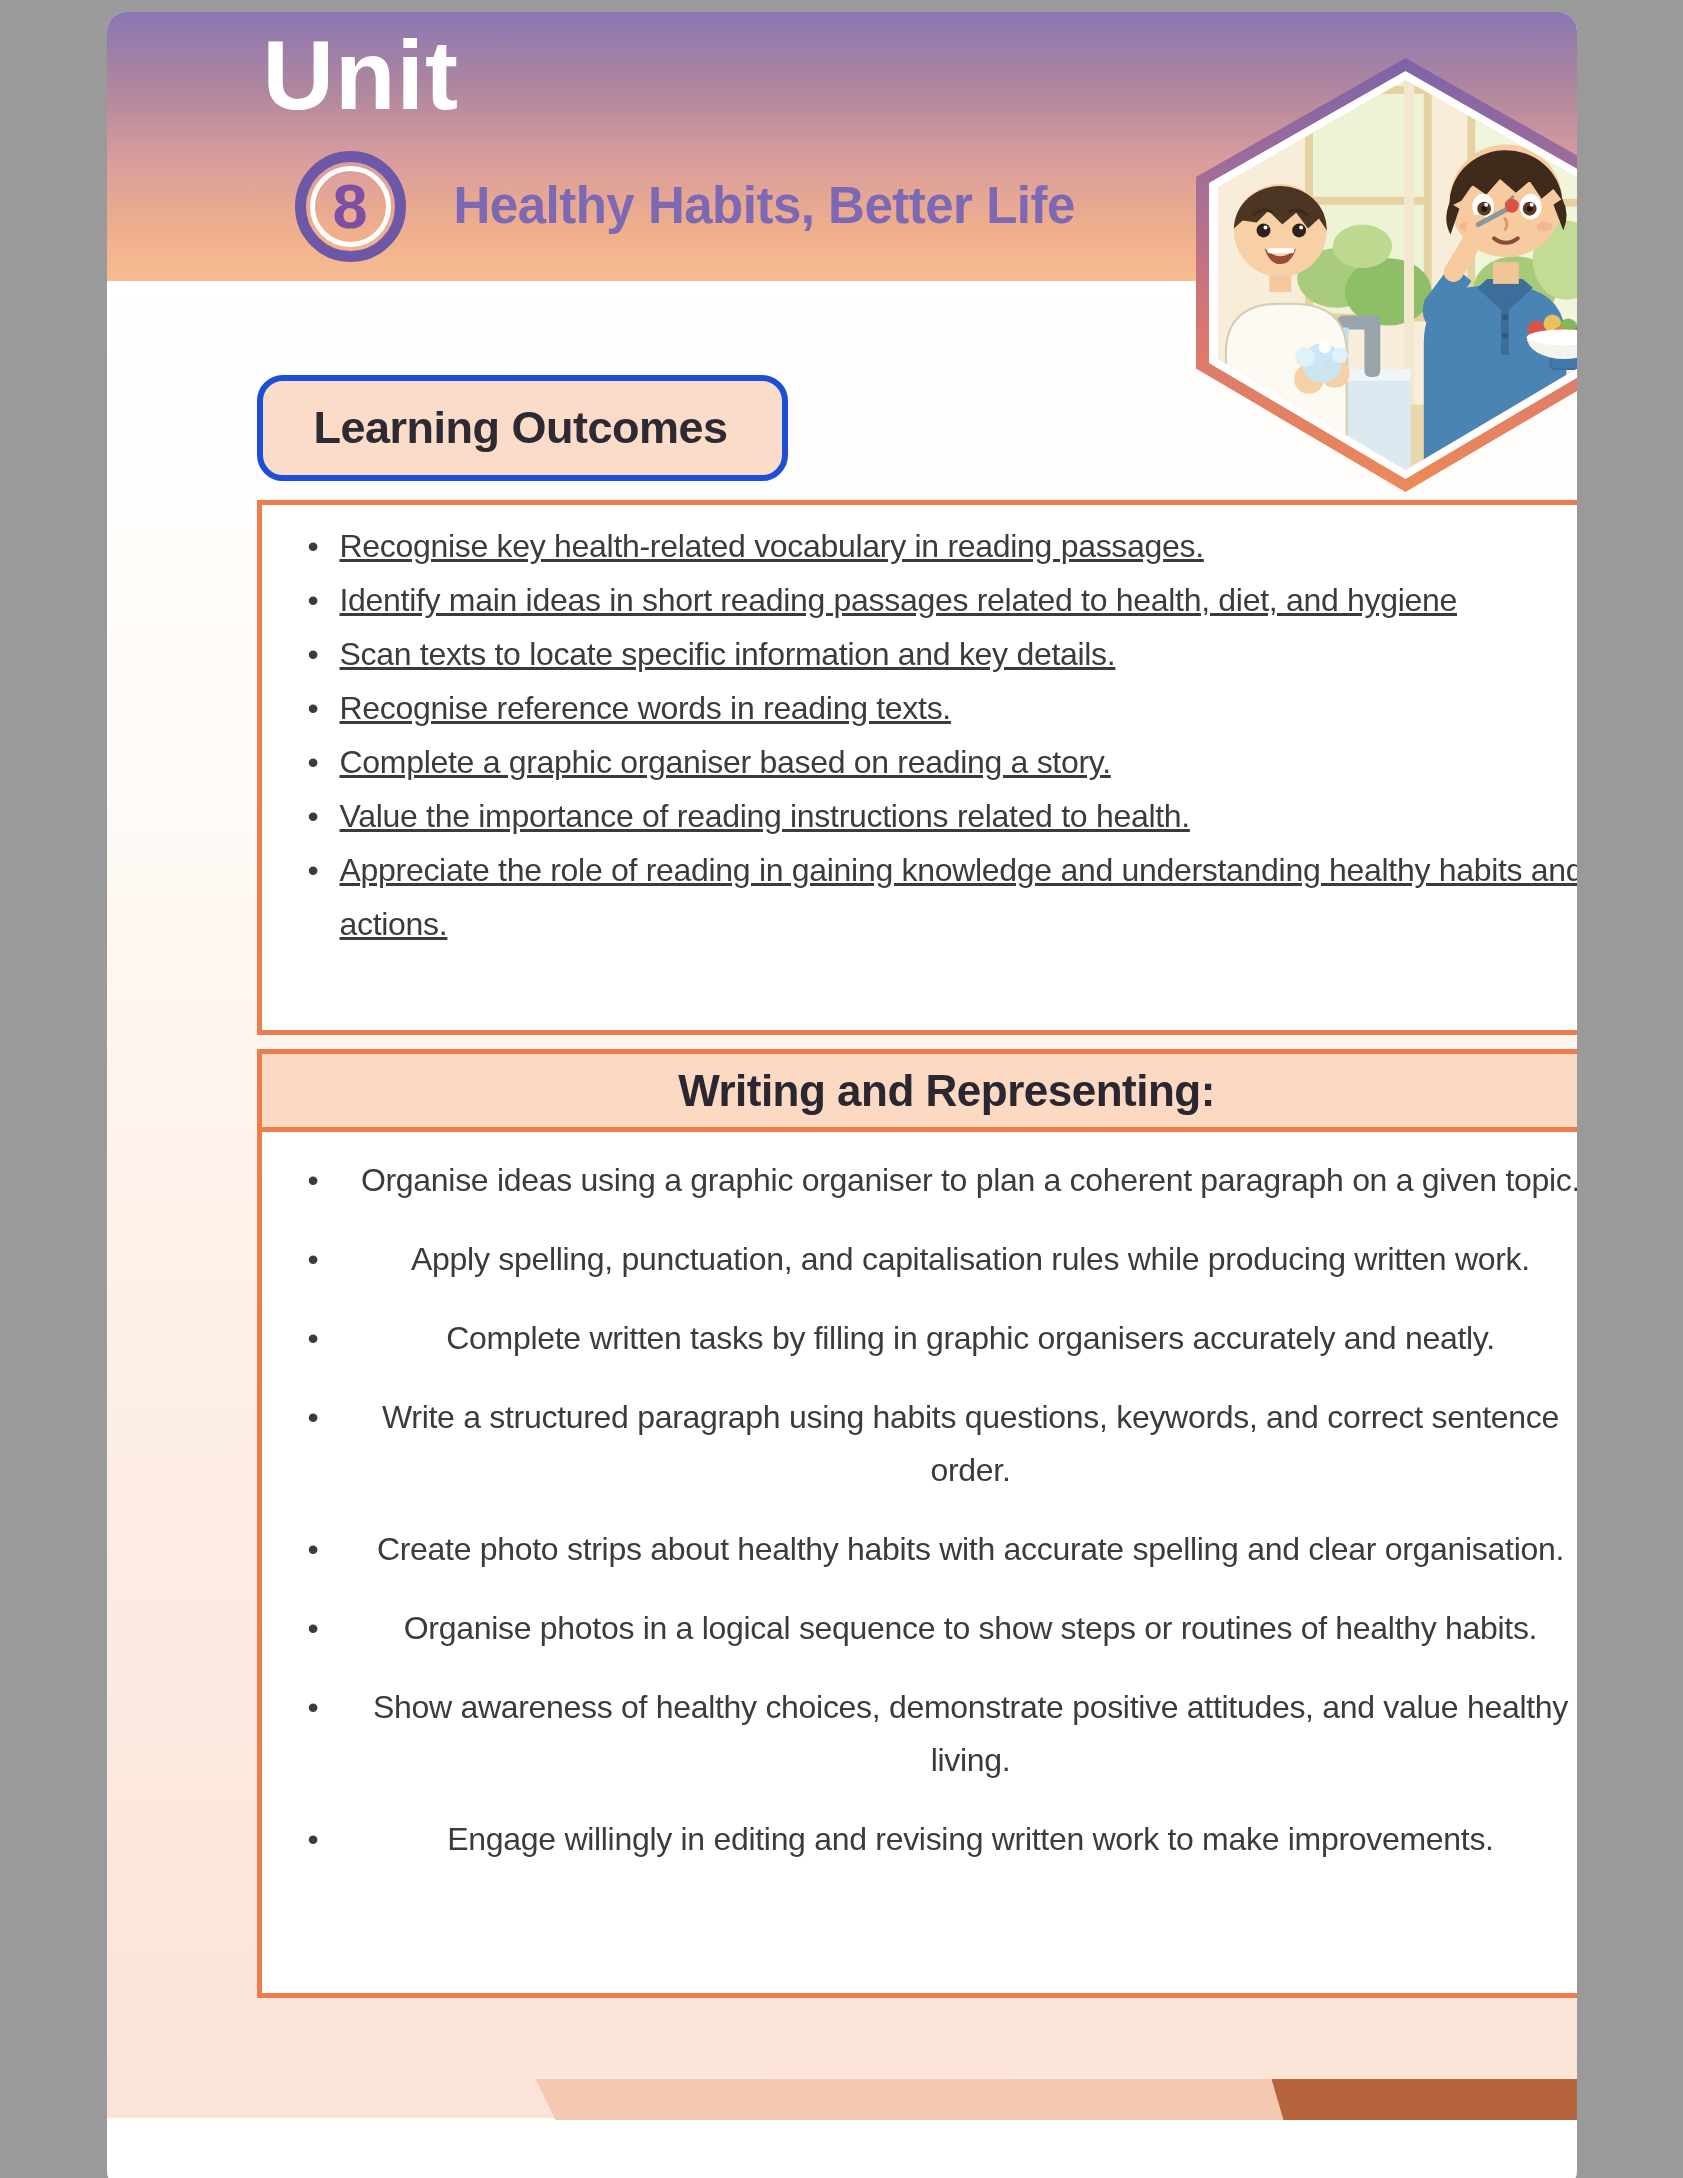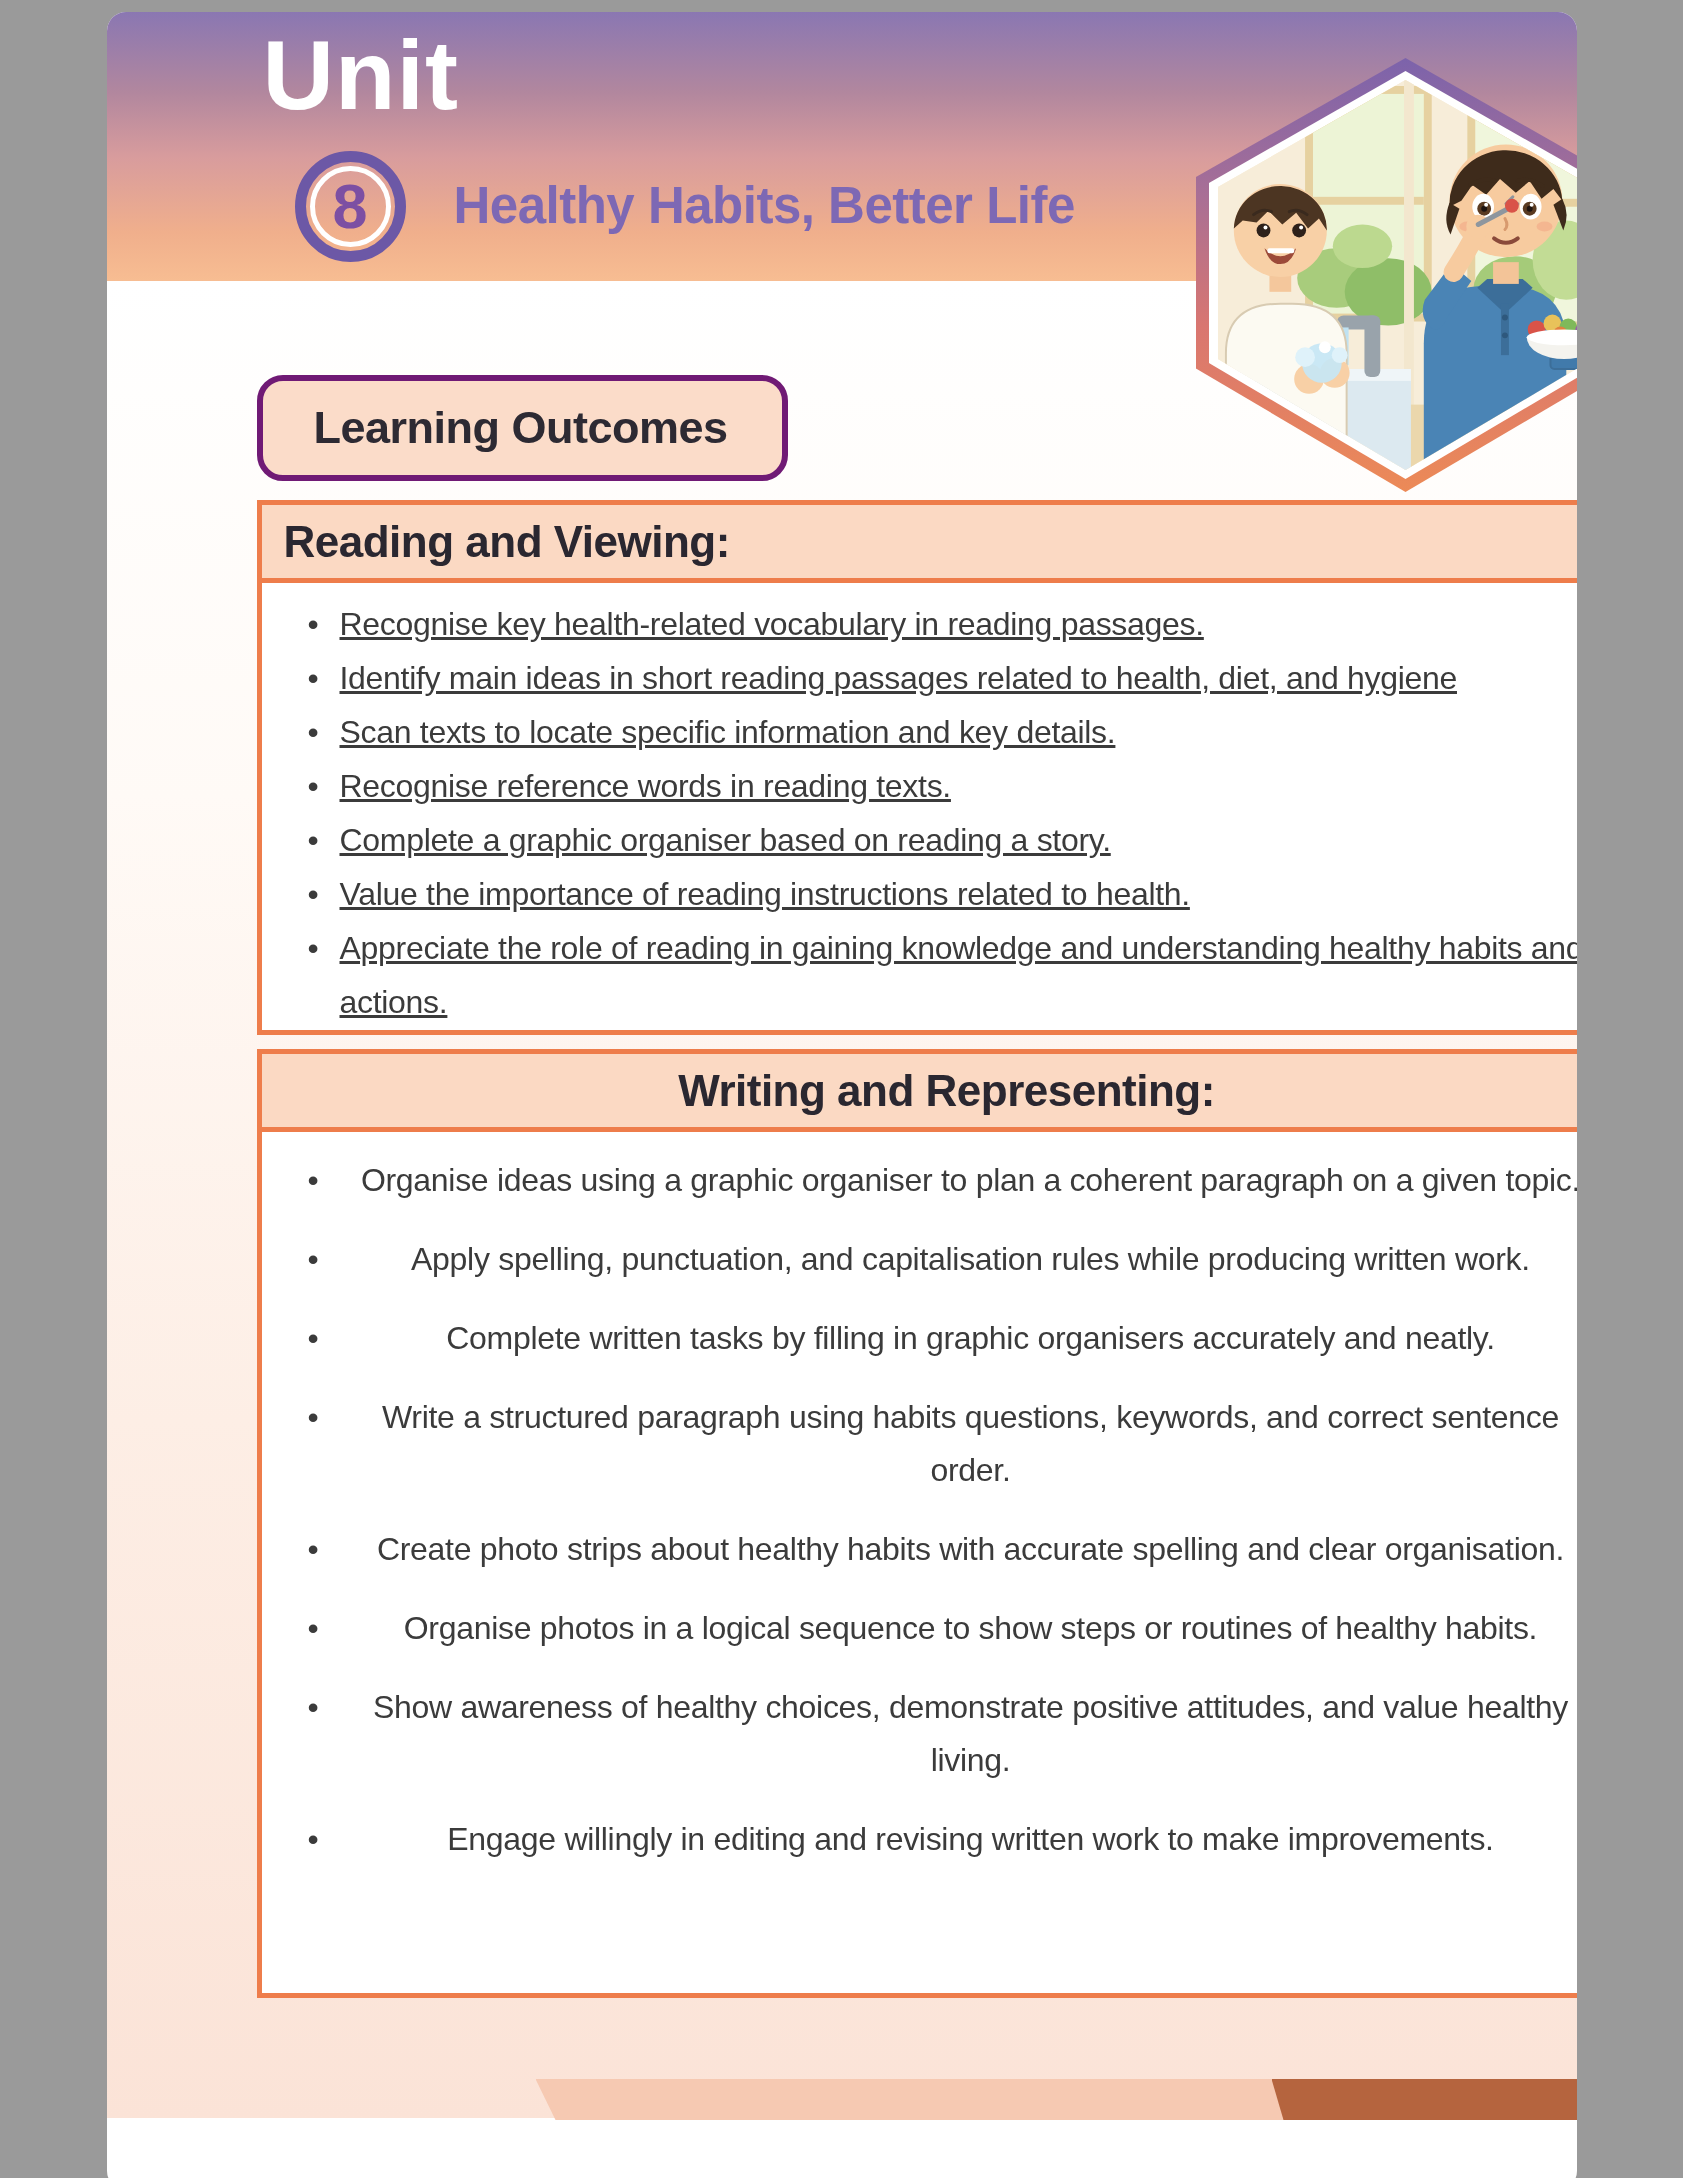--- a/index.html
+++ b/index.html
@@ -96,21 +96,21 @@
     background: #f7edd9;
     overflow: hidden;
   }
 
   
   .lo-badge {
     position: absolute;
     left: 150px; top: 363px;
     width: 531px; height: 106px;
     background: #fbdcc9;
-    border: 6px solid #701a75;
+    border: 6px solid #1d4ed8;
     border-radius: 26px;
     display: flex;
     align-items: center;
     padding-left: 51px;
     z-index: 2;
   }
   .lo-badge span {
     font-size: 45px;
     font-weight: bold;
     color: #2d2a33;
@@ -305,23 +305,20 @@
         </svg>
       </div>
     </div>
   </div>
 
   <div class="lo-badge">
     <span>Learning Outcomes</span>
   </div>
 
   <div class="section section-reading">
-    <div class="section-header">
-      <h2>Reading and Viewing:</h2>
-    </div>
     <div class="section-body">
       <ul class="outcomes">
         <li>Recognise key health-related vocabulary in reading passages.</li>
         <li>Identify main ideas in short reading passages related to health, diet, and hygiene</li>
         <li>Scan texts to locate specific information and key details.</li>
         <li>Recognise reference words in reading texts.</li>
         <li>Complete a graphic organiser based on reading a story.</li>
         <li>Value the importance of reading instructions related to health.</li>
         <li>Appreciate the role of reading in gaining knowledge and understanding healthy habits and actions.</li>
       </ul>

